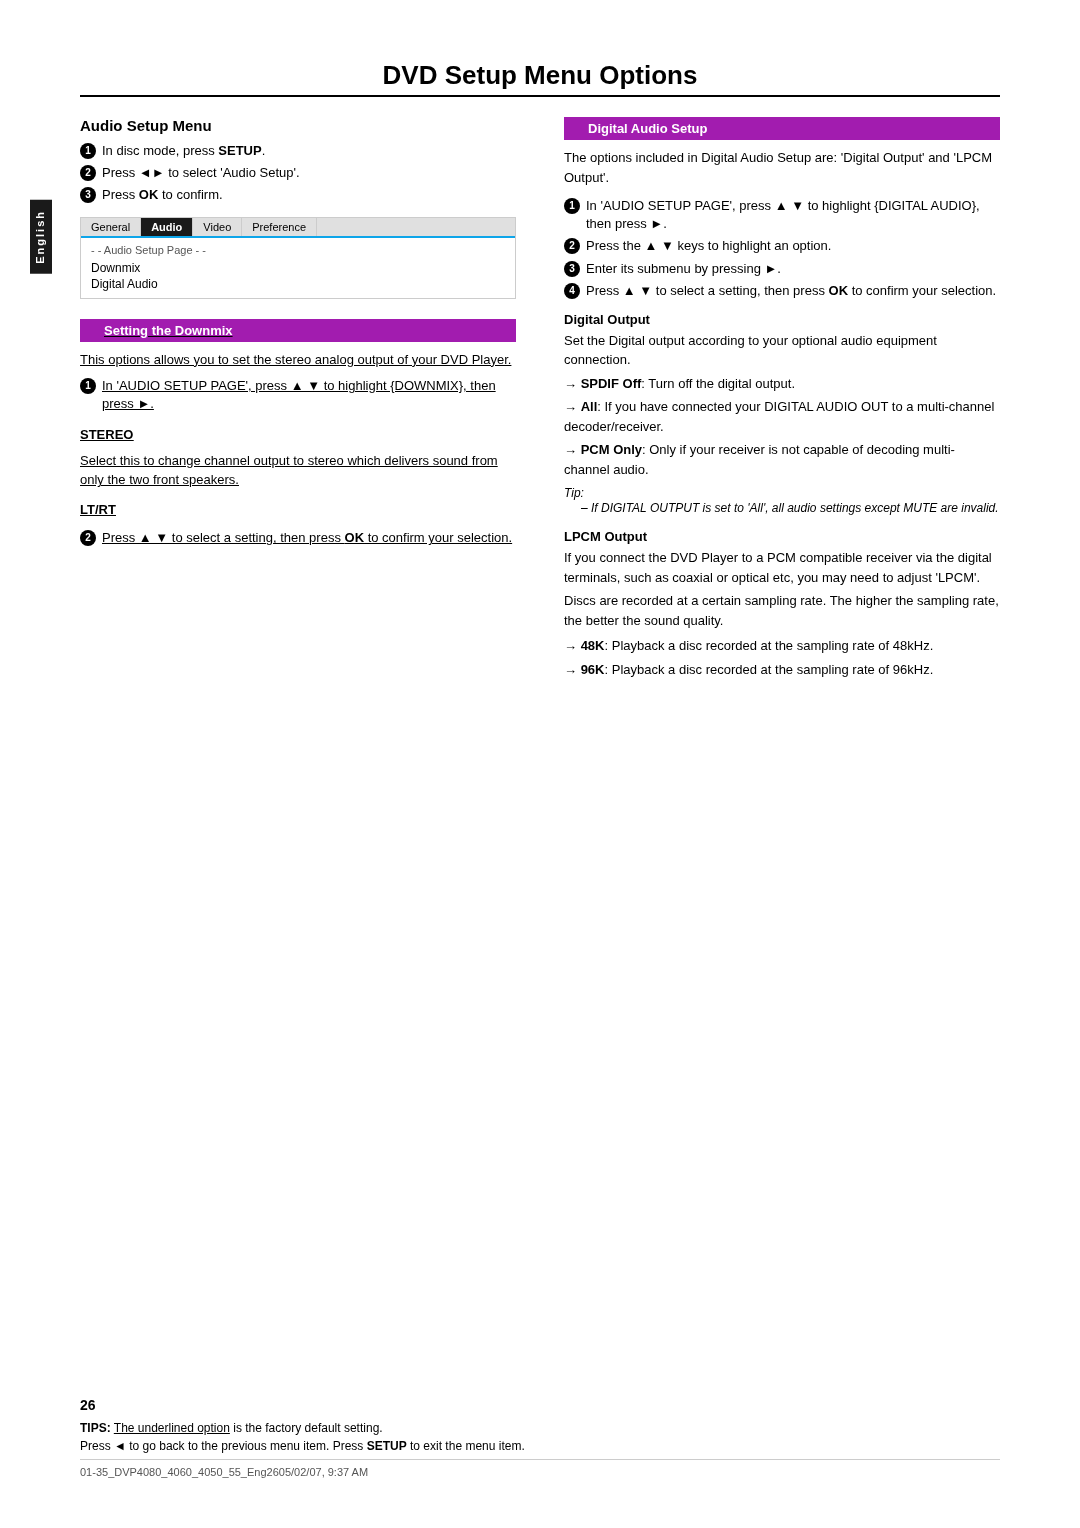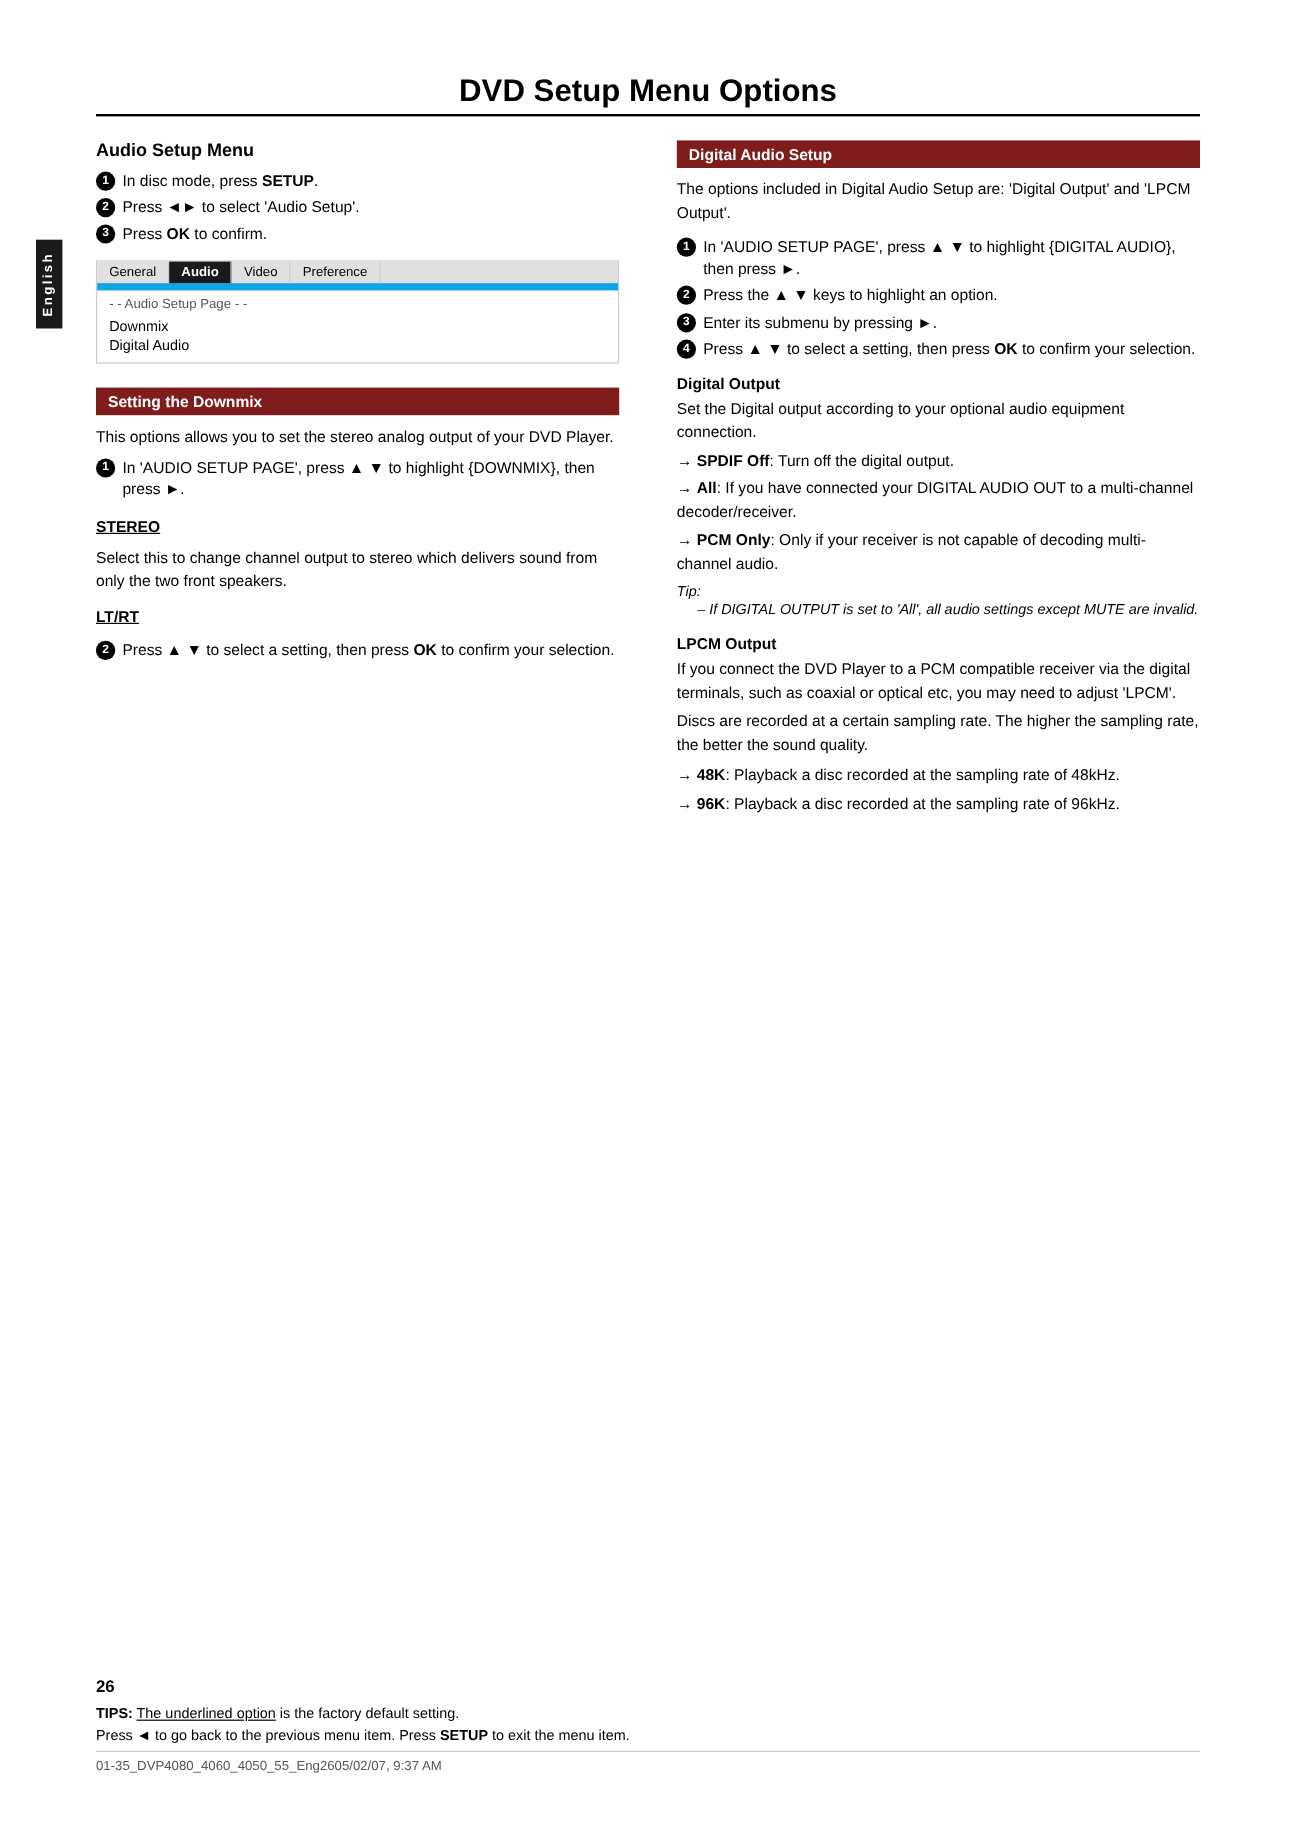--- a/index.html
+++ b/index.html
@@ -59,25 +59,25 @@
       min-width: 0;
     }
 
     .right-column {
       flex: 1;
       min-width: 0;
     }
 
     
     .section-heading {
-      background: #7f1d1d;
+      background: #a21caf;
       color: #ffffff;
       font-size: 13px;
       font-weight: bold;
-      padding: 4px 10px;
+      padding: 4px 24px;
       margin-bottom: 8px;
     }
 
     .subsection-title {
       font-size: 13px;
       font-weight: bold;
       margin-bottom: 4px;
     }
 
     .subsection-title-underline {
@@ -130,21 +130,21 @@
     
     .menu-box {
       border: 1px solid #ccc;
       margin: 10px 0 16px 0;
       font-size: 12px;
     }
 
     .menu-box-header {
       display: flex;
       background: #e0e0e0;
-      border-bottom: 6px solid #0ea5e9;
+      border-bottom: 2px solid #0ea5e9;
     }
 
     .menu-box-header .tab {
       padding: 3px 10px;
       font-size: 11px;
       border-right: 1px solid #ccc;
     }
 
     .menu-box-header .tab.active {
       background: #1a1a1a;
@@ -162,20 +162,21 @@
       margin-bottom: 4px;
     }
 
     .menu-box-item {
       font-size: 12px;
       padding: 1px 0;
     }
 
     
     .downmix-section {
+      text-decoration: underline;
     }
 
     .downmix-section p {
       font-size: 13px;
       line-height: 1.5;
       margin-bottom: 6px;
     }
 
     .subsection-block {
       margin-bottom: 10px;

